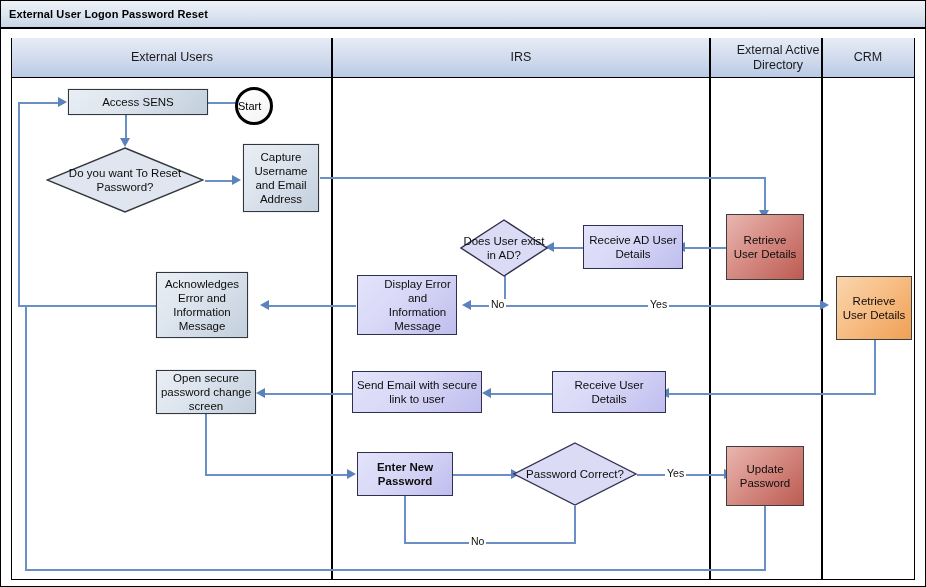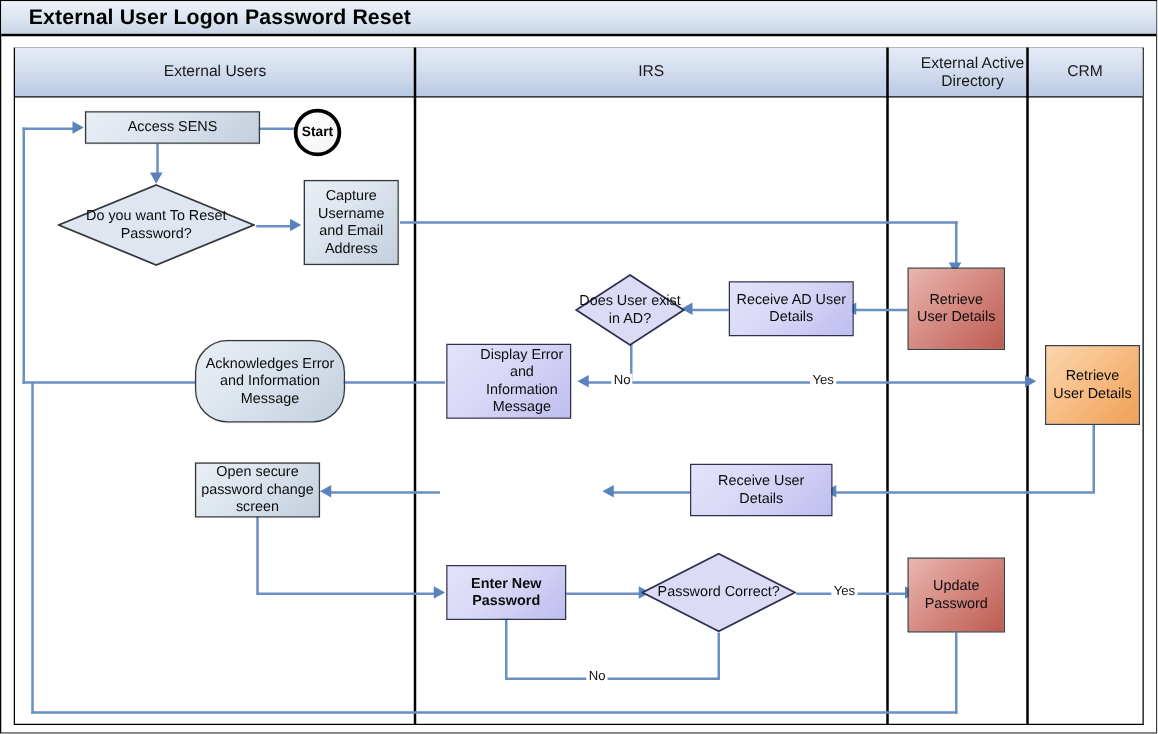--- a/index.html
+++ b/index.html
@@ -6,21 +6,21 @@
   body{font-family:"Liberation Sans",sans-serif;}
   #canvas{position:relative;width:926px;height:587px;background:#ffffff;overflow:hidden;}
 
   
   .frame{position:absolute;left:0;top:0;width:926px;height:587px;border:1px solid #000;box-sizing:border-box;}
 
   .title-bar{position:absolute;left:1px;top:1px;width:924px;height:28px;box-sizing:border-box;
     border-bottom:2px solid #000;
     background:linear-gradient(to bottom,#eef2f8 0%,#dbe4f0 55%,#c8d5e8 100%);
     display:flex;align-items:center;}
-  .title-bar .ttl{font-size:17px;font-weight:bold;color:#000;padding-left:8px;letter-spacing:.1px;margin-left:14px;}
+  .title-bar .ttl{font-size:11px;font-weight:bold;color:#000;padding-left:8px;letter-spacing:.1px;}
 
   .pool{position:absolute;left:11px;top:38px;width:904px;height:542px;box-sizing:border-box;border:1px solid #000;}
 
   .lane-head{position:absolute;top:38px;height:40px;box-sizing:border-box;
     background:linear-gradient(to bottom,#e6ecf6 0%,#d2dcee 50%,#b9cae4 100%);
     border-bottom:1.5px solid #000;
     display:flex;align-items:center;justify-content:center;text-align:center;}
   .lane-head span{font-size:12.5px;color:#1a1a1a;line-height:1.15;}
 
   .lane-div{position:absolute;top:38px;width:1.6px;height:542px;background:#000;}
@@ -41,22 +41,22 @@
   
   .dia{position:absolute;}
   .dia .shp{position:absolute;left:0;top:0;width:100%;height:100%;}
   .dia .lbl{position:absolute;left:0;top:0;width:100%;height:100%;
     display:flex;align-items:center;justify-content:center;text-align:center;
     font-size:11.5px;color:#0d0d0d;line-height:1.22;}
 
   
   .start{position:absolute;border-radius:50%;border:3px solid #000;
     background:linear-gradient(135deg,#ffffff 0%,#f4f4f4 100%);
-    display:flex;align-items:center;justify-content:center;
-    font-size:11px;font-weight:bold;color:#000;}
+    display:flex;align-items:center;justify-content:flex-start;
+    font-size:11px;font-weight:normal;color:#000;}
 
   
   .lnH{position:absolute;height:2px;background:#6a8fc4;}
   .lnV{position:absolute;width:2px;background:#6a8fc4;}
   .ar{position:absolute;width:0;height:0;}
   .ar-l{border-top:5.5px solid transparent;border-bottom:5.5px solid transparent;border-right:9px solid #5a82bd;}
   .ar-r{border-top:5.5px solid transparent;border-bottom:5.5px solid transparent;border-left:9px solid #5a82bd;}
   .ar-d{border-left:5.5px solid transparent;border-right:5.5px solid transparent;border-top:9px solid #5a82bd;}
   .ar-u{border-left:5.5px solid transparent;border-right:5.5px solid transparent;border-bottom:9px solid #5a82bd;}
 
@@ -171,21 +171,21 @@
     <svg class="shp" viewBox="0 0 158 66" preserveAspectRatio="none">
       <polygon points="79,1 157,33 79,65 1,33" fill="#dfe6ef" stroke="#33383d" stroke-width="1.4"></polygon>
     </svg>
     <div class="lbl">Do you want To Reset Password?</div>
   </div>
 
   <div class="node n-grey" style="left:243px;top:144px;width:76px;height:68px;text-align:center;">
     <span>Capture Username and Email Address</span>
   </div>
 
-  <div class="node n-grey" style="left:156px;top:272px;width:120px;height:66px;border-radius:26px;">
+  <div class="node n-grey" style="left:156px;top:272px;width:92px;height:66px;">
     <span>Acknowledges Error and Information Message</span>
   </div>
 
   <div class="node n-grey" style="left:156px;top:370px;width:100px;height:44px;">
     <span>Open secure password change screen</span>
   </div>
 
   <div class="dia" style="left:460px;top:219px;width:88px;height:58px;">
     <svg class="shp" viewBox="0 0 88 58" preserveAspectRatio="none">
       <polygon points="44,1 87,29 44,57 1,29" fill="#dcdbf6" stroke="#2f2f4f" stroke-width="1.4"></polygon>
@@ -194,20 +194,23 @@
   </div>
 
   <div class="node n-lav" style="left:583px;top:225px;width:100px;height:44px;">
     <span>Receive AD User Details</span>
   </div>
 
   <div class="node n-lav" style="left:357px;top:275px;width:100px;height:60px;padding-left:24px;">
     <span>Display Error and Information Message</span>
   </div>
 
+  <div class="node n-lav" style="left:352px;top:371px;width:130px;height:42px;">
+    <span>Send Email with secure link to user</span>
+  </div>
 
   <div class="node n-lav" style="left:552px;top:371px;width:114px;height:42px;">
     <span>Receive User Details</span>
   </div>
 
   <div class="node n-lav" style="left:357px;top:452px;width:96px;height:44px;font-weight:bold;">
     <span>Enter New Password</span>
   </div>
 
   <div class="dia" style="left:513px;top:442px;width:124px;height:64px;">

